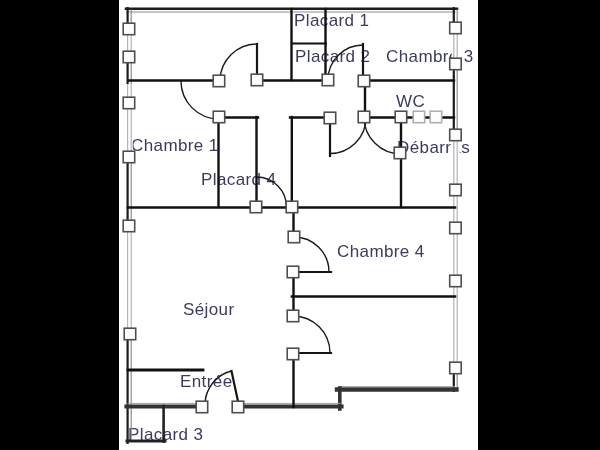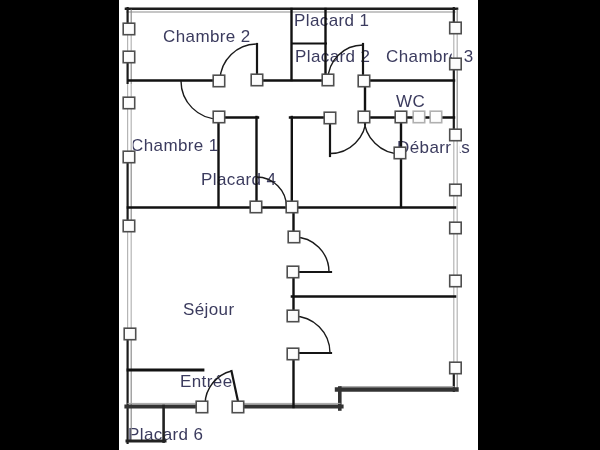--- a/index.html
+++ b/index.html
@@ -15,30 +15,30 @@
 </style>
 </head>
 <body>
 
 <div class="stage">
   <div class="plan-canvas"></div>
   <div class="letterbox left"></div>
   <div class="letterbox right"></div>
 
   <span class="room-label" style="left:294px;top:11px">Placard 1</span>
-  <span class="room-label" style="left:163px;top:27px">Chambre 2</span>
   <span class="room-label" style="left:295px;top:47px">Placard 2</span>
   <span class="room-label" style="left:386px;top:47px">Chambre 3</span>
   <span class="room-label" style="left:396px;top:92px">WC</span>
   <span class="room-label" style="left:131px;top:136px">Chambre 1</span>
   <span class="room-label" style="left:397px;top:138px">Débarras</span>
   <span class="room-label" style="left:201px;top:170px">Placard 4</span>
+  <span class="room-label" style="left:337px;top:242px">Chambre 4</span>
   <span class="room-label" style="left:183px;top:300px">Séjour</span>
   <span class="room-label" style="left:180px;top:372px">Entrée</span>
-  <span class="room-label" style="left:128px;top:425px">Placard 6</span>
+  <span class="room-label" style="left:128px;top:425px">Placard 3</span>
 
   <svg class="overlay" width="600" height="450" viewBox="0 0 600 450">
 
     <g stroke-linecap="square">
 
       <line x1="126" y1="8.7" x2="457" y2="8.7" stroke="#1c1c1c" stroke-width="2.6"></line>
       <line x1="127" y1="12" x2="455" y2="12" stroke="#8d8d8d" stroke-width="1.2"></line>
 
       <line x1="127.6" y1="8" x2="127.6" y2="443" stroke="#1c1c1c" stroke-width="2.2"></line>
       <line x1="131.2" y1="10" x2="131.2" y2="441" stroke="#8d8d8d" stroke-width="1.2"></line>

